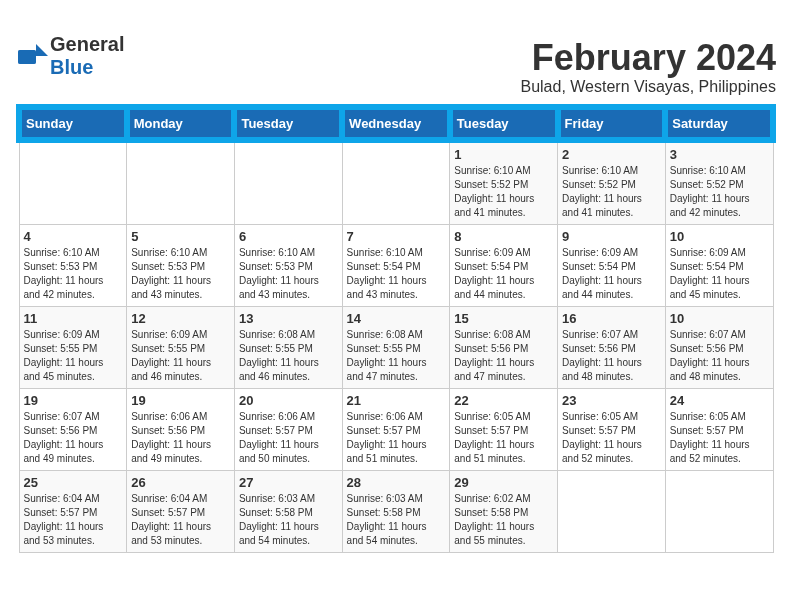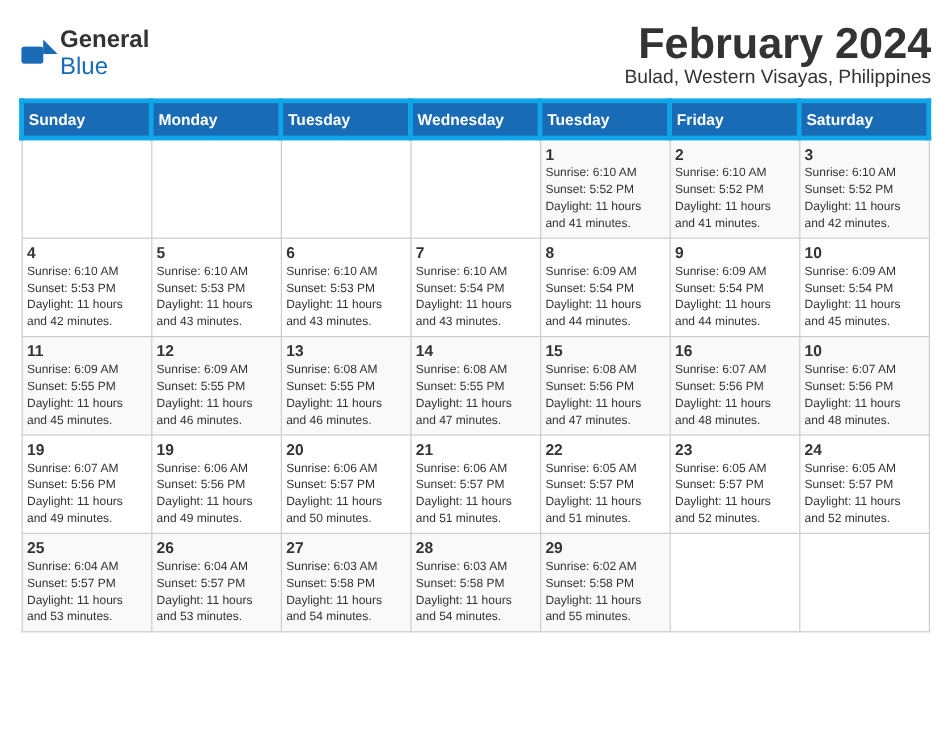--- a/index.html
+++ b/index.html
@@ -21,20 +21,21 @@
       flex-direction: column;
       align-items: flex-start;
     }
     .logo-row {
       display: flex;
       align-items: center;
       gap: 2px;
     }
     .title-area {
       text-align: right;
+      margin-top: 22px;
     }
     .title-area h1 {
       font-size: 36px;
       font-weight: bold;
       color: #333;
       line-height: 1.1;
     }
     .title-area h2 {
       font-size: 16px;
       font-weight: normal;
@@ -45,21 +46,21 @@
       border-collapse: collapse;
       font-size: 11px;
     }
     .calendar thead th {
       background: #1a6bb5;
       color: #fff;
       padding: 6px 4px;
       text-align: left;
       font-size: 13px;
       font-weight: bold;
-      border: 4px solid #0ea5e9;
+      border: 6px solid #0ea5e9;
     }
     .calendar tbody td {
       border: 1px solid #ccc;
       vertical-align: top;
       padding: 4px;
       width: calc(100% / 7);
       min-height: 80px;
       background: #fff;
     }
     .calendar tbody tr:nth-child(odd) td {
@@ -86,21 +87,21 @@
 <div class="header-area">
   <div class="logo">
     <div class="logo-row">
       <svg width="32" height="32" viewBox="0 0 32 32">
         <rect x="2" y="10" width="18" height="14" rx="2" fill="#1a6bb5"></rect>
         <polygon points="20,4 32,16 20,16" fill="#1a6bb5"></polygon>
         <rect x="2" y="10" width="18" height="14" rx="2" fill="#1a6bb5" opacity="0.7"></rect>
       </svg>
       <div>
         <div style="font-size:20px;font-weight:bold;color:#333;">General</div>
-        <div style="font-size:20px;font-weight:normal;color:#1a6bb5;">Blue</div>
+        <div style="font-size:20px;font-weight:bold;color:#1a6bb5;">Blue</div>
       </div>
     </div>
   </div>
   <div class="title-area">
     <h1>February 2024</h1>
     <h2>Bulad, Western Visayas, Philippines</h2>
   </div>
 </div>
 
 <table class="calendar">

